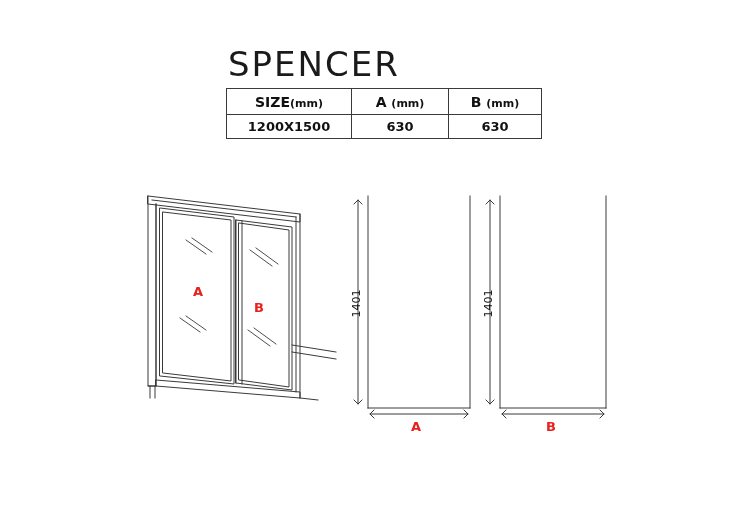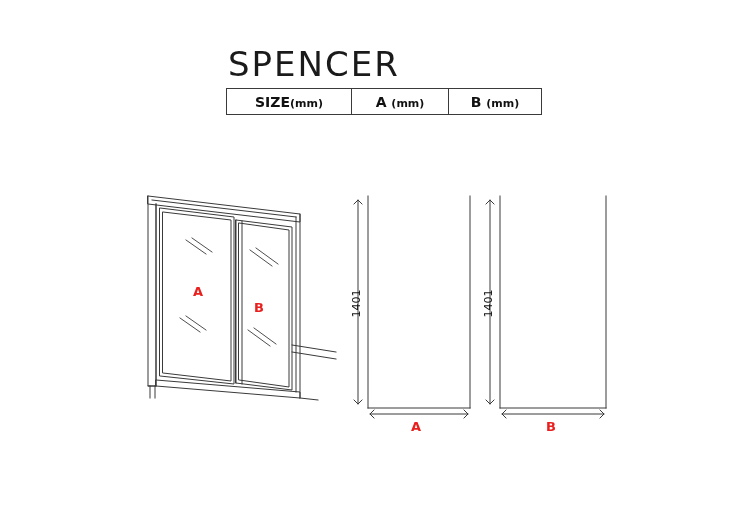--- a/index.html
+++ b/index.html
@@ -103,20 +103,25 @@
 
   <table id="spec-table">
     <thead>
       <tr>
         <th class="c-size"><span>SIZE</span><span class="unit">(mm)</span></th>
         <th class="c-a"><span>A</span> <span class="unit">(mm)</span></th>
         <th class="c-b"><span>B</span> <span class="unit">(mm)</span></th>
       </tr>
     </thead>
     <tbody>
+      <tr>
+        <td>1200X1500</td>
+        <td>630</td>
+        <td>630</td>
+      </tr>
     </tbody>
   </table>
 
   <svg id="drawing" viewBox="0 0 750 525">
     <g stroke="#3a3a3a" fill="none" stroke-width="1" stroke-linecap="square">
 
       <g>
         <path d="M148 196 L300 214 L300 222 L148 204 Z"></path>
         <path d="M152 200 L296 217"></path>
 

